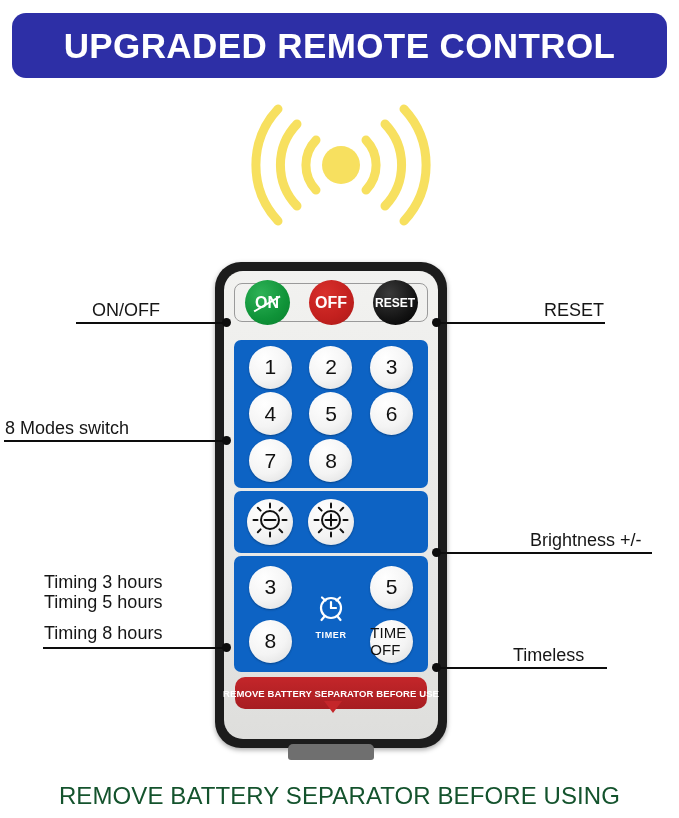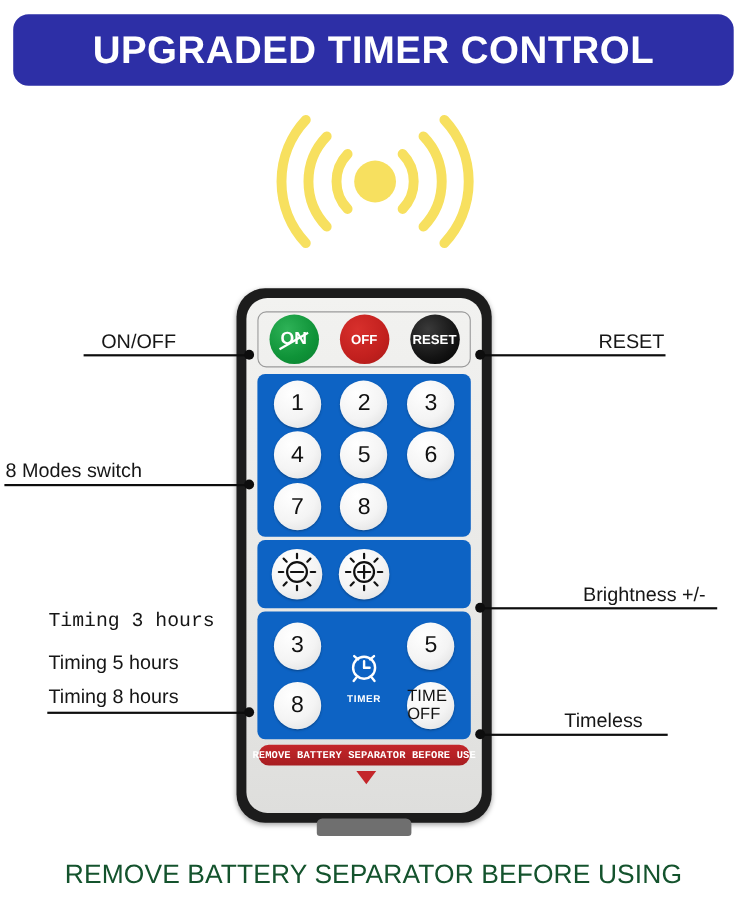--- a/index.html
+++ b/index.html
@@ -86,41 +86,41 @@
     background: #6f6f6f;
     border-radius: 5px 5px 3px 3px;
   }
 
   
   #power-row {
     position: absolute;
     left: 10px;
     top: 12px;
     width: 194px;
-    height: 51px;
+    height: 39px;
     border: 1px solid #9a9a9a;
     border-radius: 8px;
     display: flex;
     align-items: center;
     justify-content: space-around;
     box-sizing: border-box;
   }
   .power-btn {
     width: 45px;
     height: 45px;
     border-radius: 50%;
     display: flex;
     align-items: center;
     justify-content: center;
     color: #ffffff;
     font-weight: bold;
     box-sizing: border-box;
   }
   #btn-on { background: radial-gradient(circle at 36% 30%, #2eb257 0%, #0f9338 60%, #0a7e2e 100%); font-size: 16px; }
-  #btn-off { background: radial-gradient(circle at 36% 30%, #d8302c 0%, #c2201e 60%, #a81a18 100%); font-size: 12px; text-align: right; }
+  #btn-off { background: radial-gradient(circle at 36% 30%, #d8302c 0%, #c2201e 60%, #a81a18 100%); font-size: 16px; text-align: right; }
   #btn-reset { background: radial-gradient(circle at 36% 30%, #3a3a3a 0%, #141414 60%, #000000 100%); font-size: 12px; }
   #btn-on .btn-label { position: relative; }
   #btn-on .btn-label::after {
     content: "";
     position: absolute;
     left: -3px;
     top: 50%;
     width: 30px;
     height: 1.6px;
     background: #ffffff;
@@ -213,27 +213,26 @@
     grid-column: 2;
     grid-row: 1 / span 2;
   }
 
   
   #warning-strip {
     position: absolute;
     left: 11px;
     top: 406px;
     width: 192px;
-    height: 19px;
+    height: 32px;
     background: linear-gradient(180deg,#c4262a 0%,#a71d21 100%);
     border-radius: 10px;
     display: flex;
     align-items: center;
     justify-content: center;
-    font-family: Liberation Mono, monospace;
   }
   #warning-strip .warn-text {
     color: #ffffff;
     font-size: 9.5px;
     font-weight: bold;
     letter-spacing: 0.1px;
     white-space: nowrap;
   }
   #warning-arrow {
     position: absolute;
@@ -276,21 +275,21 @@
     text-align: center;
     font-size: 24px;
     color: #14532d;
     letter-spacing: 0.1px;
   }
 </style>
 </head>
 <body>
 
 <div id="title-banner">
-  <span class="title-text">UPGRADED TIMER CONTROL</span>
+  <span class="title-text">UPGRADED REMOTE CONTROL</span>
 </div>
 
 <div id="signal-icon">
   <svg width="210" height="122" viewBox="0 0 210 122">
     <circle cx="105" cy="61" r="19" fill="#f7e05f"></circle>
 
     <path d="M 130 36 A 36 36 0 0 1 130 86" stroke="#f7e05f" stroke-width="9" fill="none" stroke-linecap="round"></path>
     <path d="M 149 20 A 59 59 0 0 1 149 102" stroke="#f7e05f" stroke-width="9" fill="none" stroke-linecap="round"></path>
     <path d="M 168 5 A 82 82 0 0 1 168 117" stroke="#f7e05f" stroke-width="9" fill="none" stroke-linecap="round"></path>
 
@@ -463,21 +462,21 @@
 <div class="callout-line" style="left:76px; top:322px; width:150px;"></div>
 <div class="callout-dot" style="left:222px; top:318px;"></div>
 <div class="callout-label big" style="left:92px; top:300px;text-align:right;">ON/OFF</div>
 
 <div class="callout-line" style="left:4px; top:440px; width:222px;"></div>
 <div class="callout-dot" style="left:222px; top:436px;"></div>
 <div class="callout-label big" style="left:5px; top:418px;">8 Modes switch</div>
 
 <div class="callout-line" style="left:43px; top:647px; width:183px;"></div>
 <div class="callout-dot" style="left:222px; top:643px;"></div>
-<div class="callout-label big" style="left:44px; top:555px;font-family:Liberation Mono, monospace;">Timing 3 hours</div>
+<div class="callout-label big" style="left:44px; top:572px;">Timing 3 hours</div>
 <div class="callout-label big" style="left:44px; top:592px;">Timing 5 hours</div>
 <div class="callout-label big" style="left:44px; top:623px;">Timing 8 hours</div>
 
 <div class="callout-line" style="left:437px; top:322px; width:168px;"></div>
 <div class="callout-dot" style="left:432px; top:318px;"></div>
 <div class="callout-label big" style="left:544px; top:300px;">RESET</div>
 
 <div class="callout-line" style="left:437px; top:552px; width:215px;"></div>
 <div class="callout-dot" style="left:432px; top:548px;"></div>
 <div class="callout-label big" style="left:530px; top:530px;">Brightness +/-</div>

